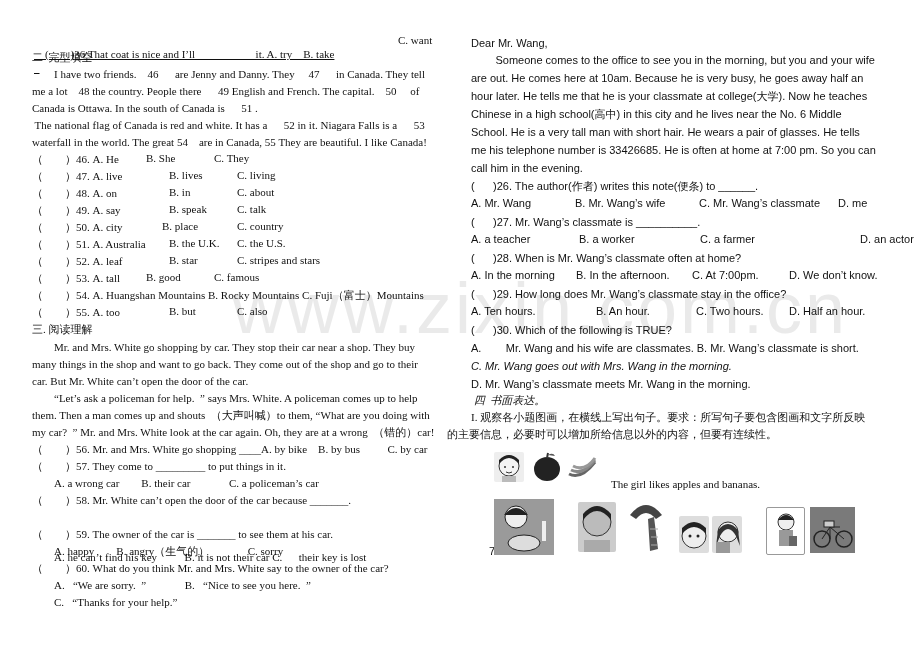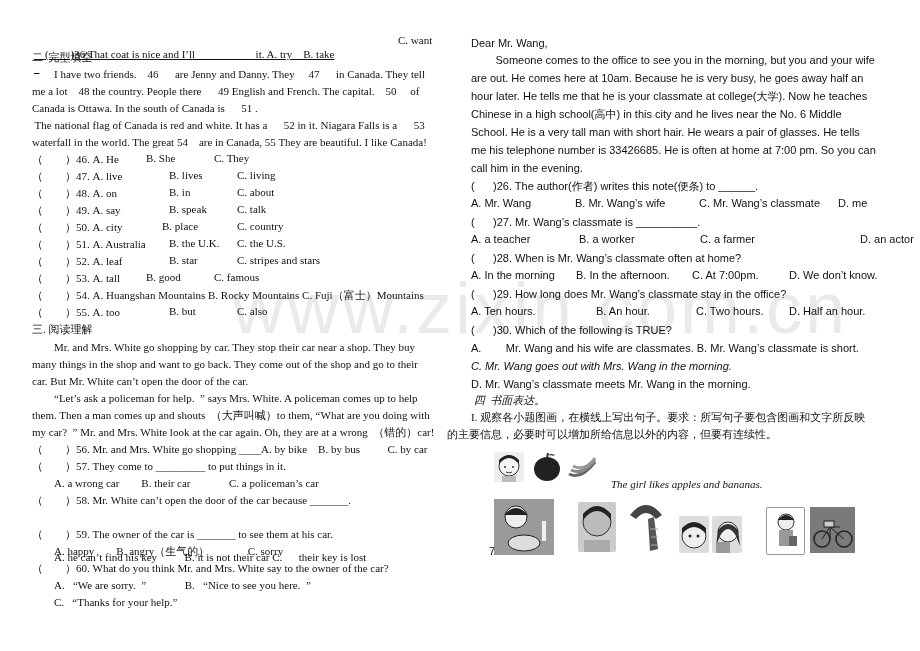--- a/index.html
+++ b/index.html
@@ -162,21 +162,21 @@
         <path d="M17 3 Q22 0 24 4" fill="#555"></path>
       </svg>
   </div>
   <div class="pic" style="left:567px; top:456px; width:32px; height:24px; background:transparent;">
     <svg viewBox="0 0 32 24">
         <path d="M2 18 Q14 24 28 6" stroke="#666" stroke-width="3" fill="none"></path>
         <path d="M4 14 Q16 20 28 4" stroke="#888" stroke-width="3" fill="none"></path>
         <path d="M6 10 Q18 16 28 2" stroke="#999" stroke-width="3" fill="none"></path>
       </svg>
   </div>
-  <div class="ln serif" style="left:611px; top:477px;font-style:italic;">The girl likes apples and bananas.</div>
+  <div class="ln serif" style="left:611px; top:477px;">The girl likes apples and bananas.</div>
 
   <div class="qnum-seven" style="left:489px; top:545px;">7</div>
   <div class="pic" style="left:494px; top:499px; width:60px; height:56px; background:#8a8a8a;">
     <svg viewBox="0 0 60 56">
         <rect width="60" height="56" fill="#9a9a9a"></rect>
         <circle cx="22" cy="18" r="11" fill="#eee" stroke="#222"></circle>
         <path d="M10 16 Q22 2 34 16" fill="#222"></path>
         <ellipse cx="30" cy="44" rx="16" ry="8" fill="#ddd" stroke="#222"></ellipse>
         <rect x="48" y="22" width="4" height="20" fill="#eee"></rect>
       </svg>

